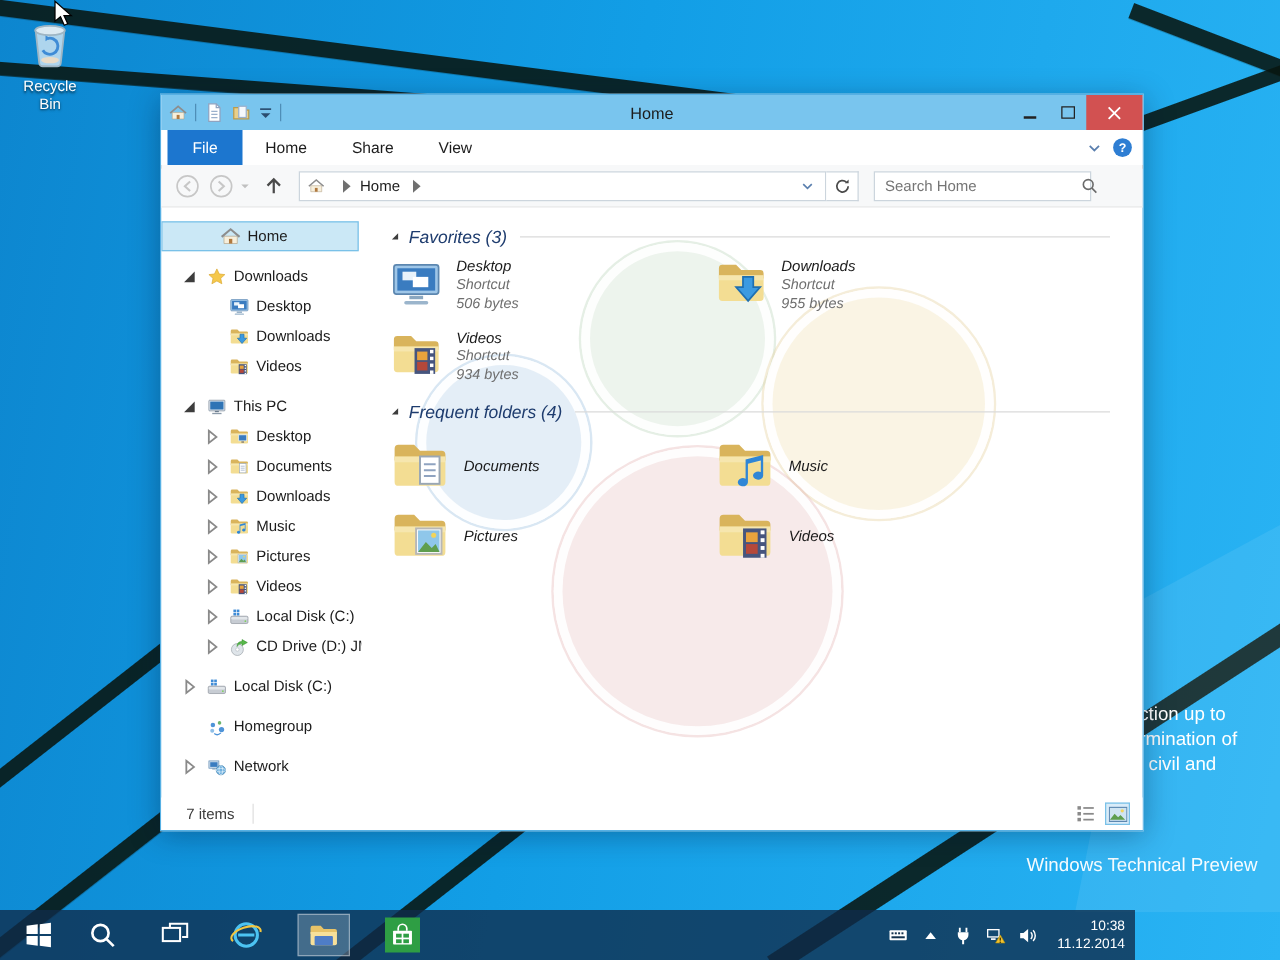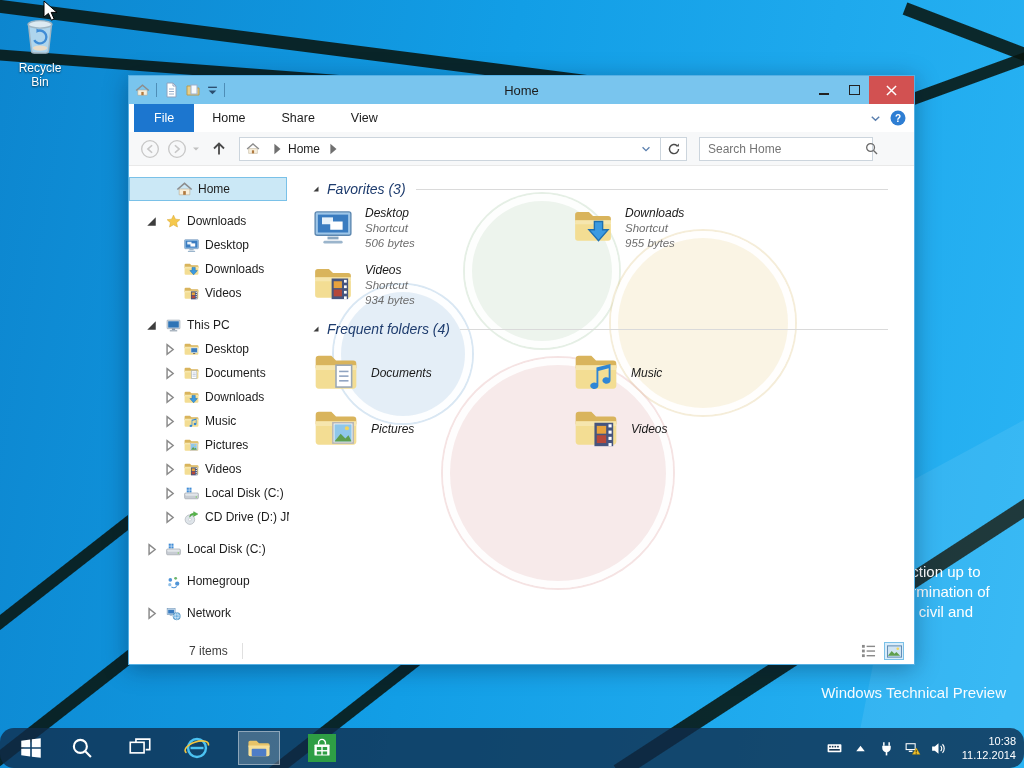--- a/index.html
+++ b/index.html
@@ -75,28 +75,28 @@
   .ghdr .rule{flex:1;height:1px;background:#dadada;margin:0 14px 0 10px;}
   .ggrid{position:relative;z-index:1;display:grid;grid-template-columns:260px 260px;}
   .tile{display:flex;align-items:flex-start;height:57px;box-sizing:border-box;}
   .tile .ic{width:44px;height:44px;flex:none;margin-right:10px;}
   .tile .tinfo{padding-top:1px;}
   .tname{font-size:12px;color:#1a1a1a;line-height:15px;}
   .tsub{font-size:11.5px;color:#6e6e6e;line-height:15px;}
   .tile.big{height:56px;align-items:center;}
   .tile.big .ic{width:50px;height:50px;}
   
-  .statusbar{position:absolute;left:0;right:0;bottom:0;height:26px;background:#fff;display:flex;align-items:center;font-size:12px;color:#3c3c3c;padding-left:40px;}
+  .statusbar{position:absolute;left:0;right:0;bottom:0;height:26px;background:#fff;display:flex;align-items:center;font-size:12px;color:#3c3c3c;}
   .statusbar .count{margin-left:20px;}
   .statusbar .ssep{width:1px;height:16px;background:#e0e0e0;margin-left:14px;}
   .viewbtns{margin-left:auto;display:flex;align-items:center;gap:6px;margin-right:10px;}
   .viewbtn{width:20px;height:18px;display:flex;align-items:center;justify-content:center;box-sizing:border-box;}
   .viewbtn.sel{border:1px solid #7ac1e8;background:#d9ecf9;}
   
-  .taskbar{position:absolute;left:0;bottom:0;width:1024px;height:40px;background:rgba(16,44,74,.78);z-index:50;border-radius:14px;}
+  .taskbar{position:absolute;left:0;bottom:0;width:908px;height:40px;background:rgba(16,44,74,.78);z-index:50;}
   .tb-icon{position:absolute;top:3px;width:42px;height:34px;display:flex;align-items:center;justify-content:center;}
   .tb-icon .ic{width:26px;height:26px;}
   .tb-icon.active{background:rgba(255,255,255,.22);border:1px solid rgba(255,255,255,.4);box-sizing:border-box;}
   .storetile{width:28px;height:28px;background:#2e9e44;display:flex;align-items:center;justify-content:center;}
   .storetile svg{width:22px;height:22px;}
   .tray{position:absolute;right:0;top:0;height:40px;display:flex;align-items:center;gap:9px;padding-right:8px;}
   .tray .ic{width:17px;height:17px;}
   .clock{color:#fff;font-size:11px;text-align:right;line-height:14px;margin-left:6px;}
   .ic{display:inline-flex;}
   .ic svg{width:100%;height:100%;display:block;}

